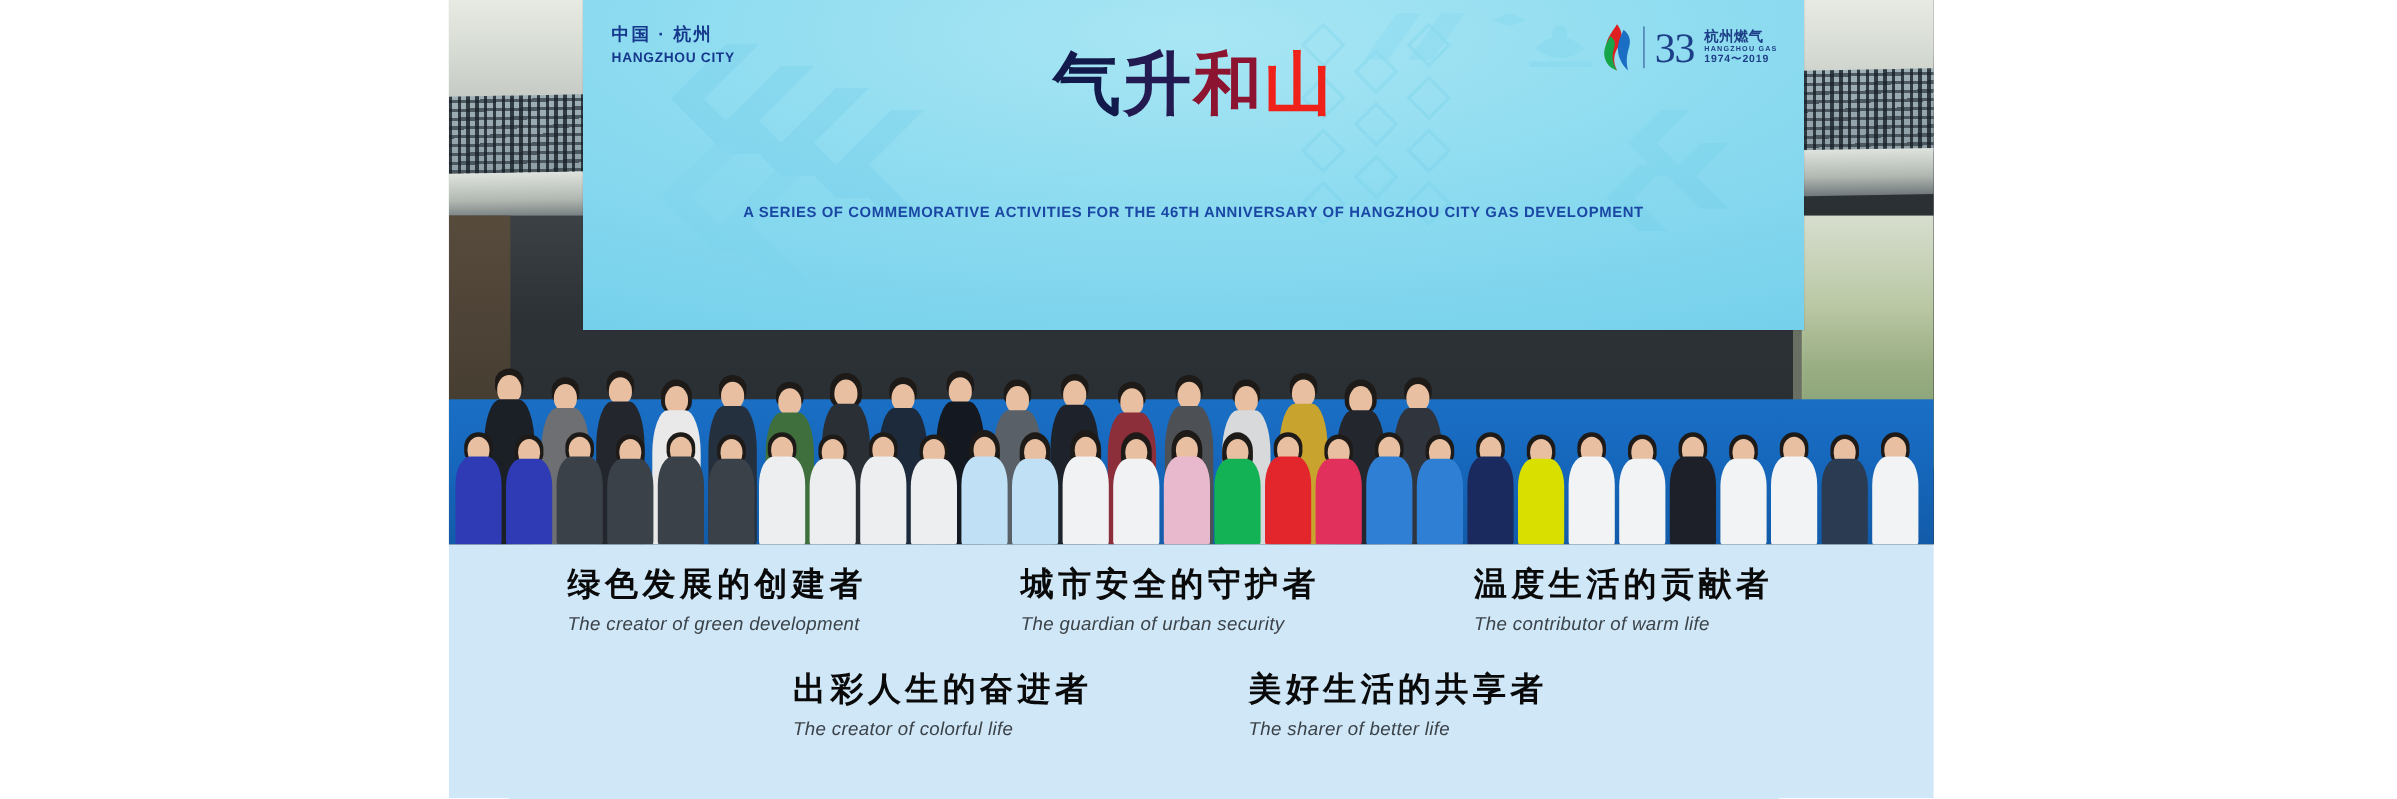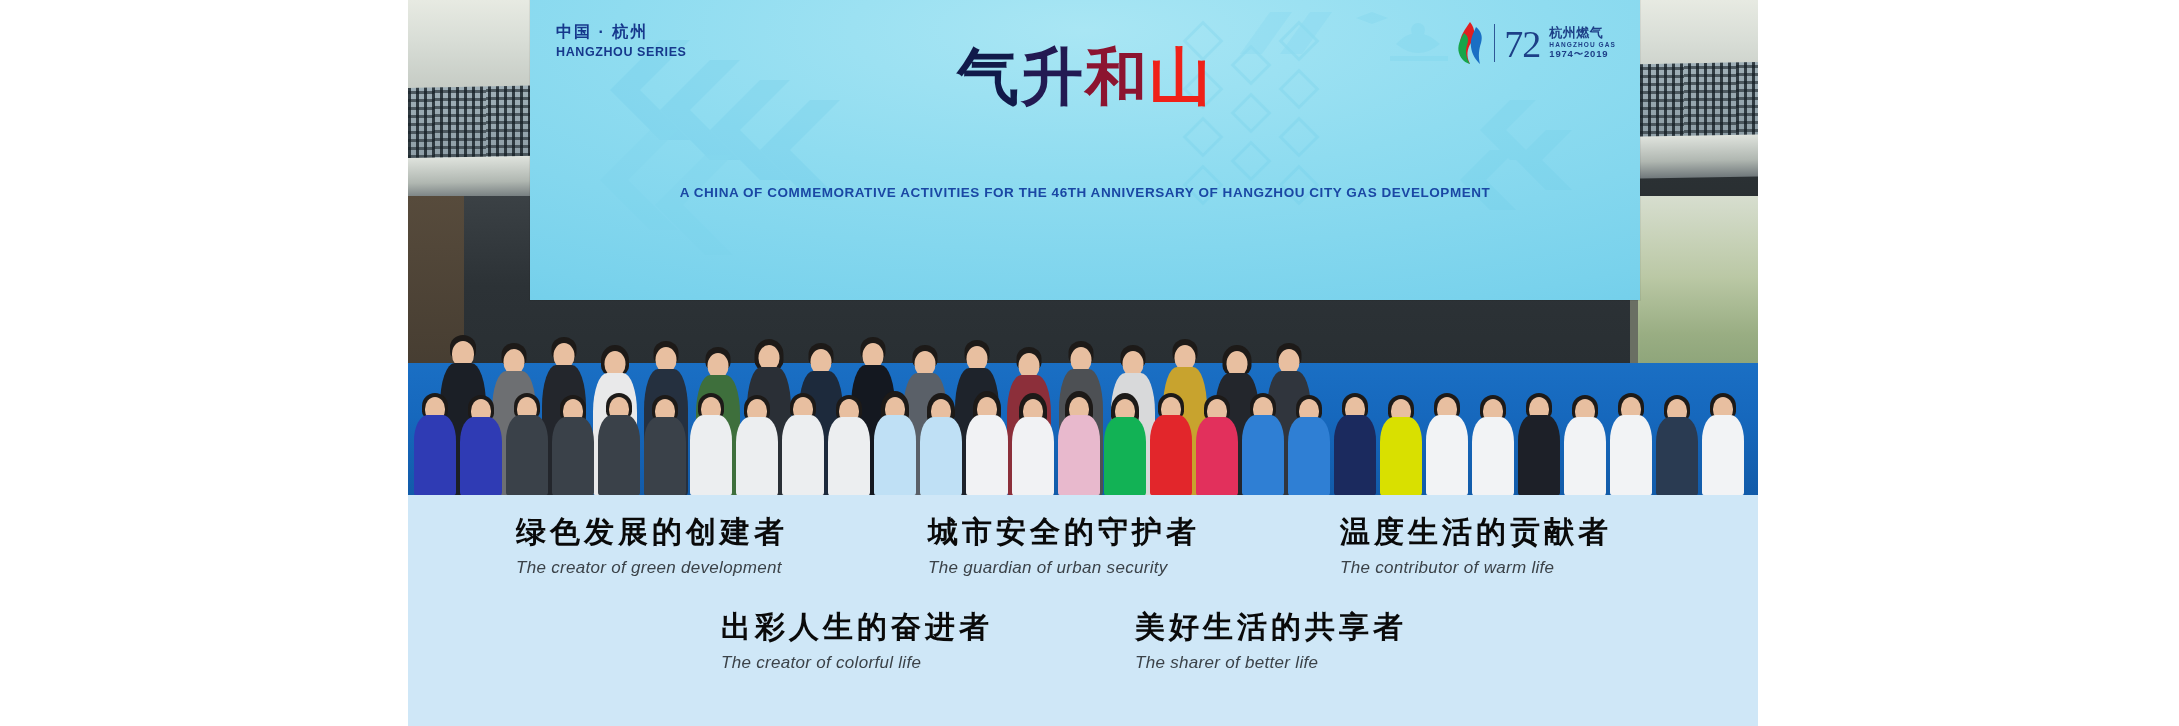--- a/index.html
+++ b/index.html
@@ -330,43 +330,43 @@
             <path d="M300 170 l30 -30 h26 l-30 30 l30 30 h-26 Z"></path>
           </g>
           <g fill="#6accea" opacity=".5">
             <path d="M110 2 l22 0 l-30 42 l-22 0 Z"></path>
             <path d="M150 2 l22 0 l-30 42 l-22 0 Z"></path>
           </g>
         </svg>
 
         <div class="led-locale">
           <div class="cn">中国 · 杭州</div>
-          <div class="en">HANGZHOU SERIES</div>
+          <div class="en">HANGZHOU CITY</div>
         </div>
 
         <div class="logo-lockup">
           <svg class="logo-flame" viewBox="0 0 30 44">
             <path d="M15 1 C10 9 5 14 5 23 C5 32 9 39 15 43 C11 35 12 28 16 22 C20 16 21 8 15 1 Z" fill="#e02020"></path>
             <path d="M21 6 C18 13 15 18 16 26 C17 34 21 39 25 43 C23 35 24 28 26 22 C28 15 26 10 21 6 Z" fill="#1a6fc4"></path>
             <path d="M9 12 C5 19 2 25 4 32 C6 39 11 42 15 43 C11 37 10 30 12 24 C14 18 13 15 9 12 Z" fill="#17a54a"></path>
           </svg>
           <div class="logo-divider"></div>
-          <div class="logo-46">72</div>
+          <div class="logo-46">33</div>
           <div class="logo-words">
             <div class="w-cn">杭州燃气</div>
             <div class="w-en">HANGZHOU GAS</div>
             <div class="w-yr">1974〜2019</div>
           </div>
         </div>
 
         <div class="art-mark">
           <span class="c1">气</span><span class="c2">升</span><span class="c3">和</span><span class="c4">山</span>
         </div>
 
-        <div class="led-subline">A CHINA OF COMMEMORATIVE ACTIVITIES FOR THE 46TH ANNIVERSARY OF HANGZHOU CITY GAS DEVELOPMENT</div>
+        <div class="led-subline">A SERIES OF COMMEMORATIVE ACTIVITIES FOR THE 46TH ANNIVERSARY OF HANGZHOU CITY GAS DEVELOPMENT</div>
       </div>
 
       <div class="stage"></div>
 
       <div class="crowd">
 
         <div class="p" style="left:32px;width:46px;height:160px;">
           <div class="hair" style="width:26px;height:24px;bottom:136px;"></div>
           <div class="head" style="width:22px;height:26px;bottom:128px;"></div>
           <div class="body" style="width:46px;height:132px;bottom:0;background:#1b1f26;"></div>

